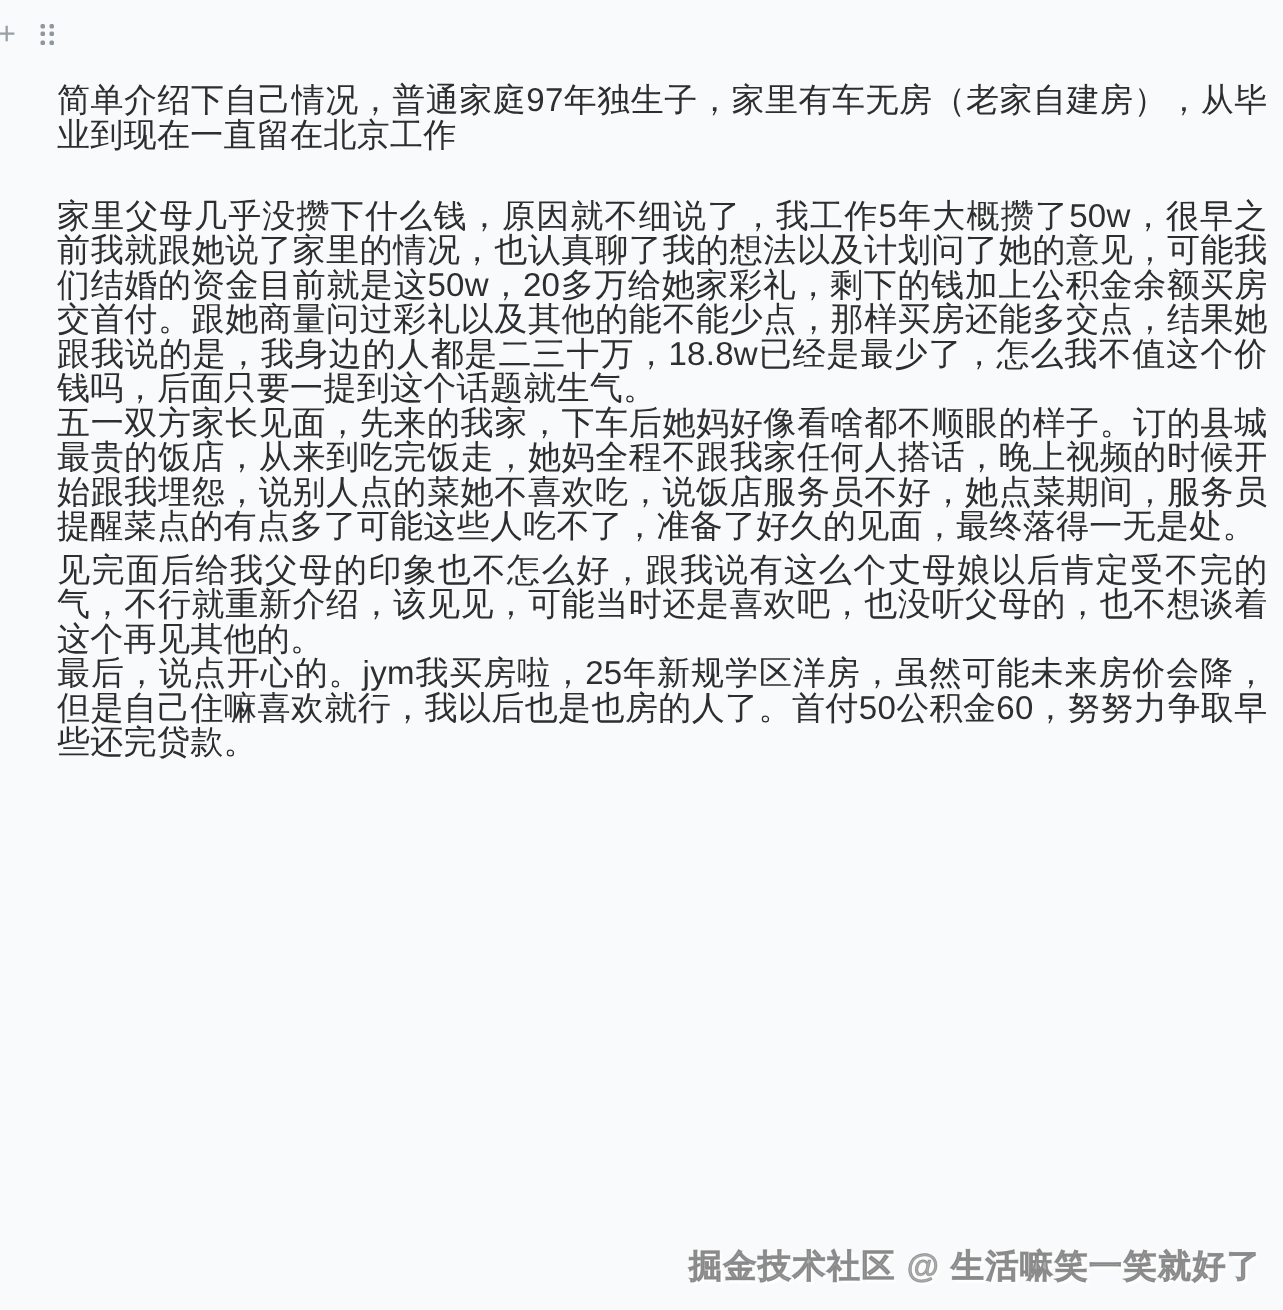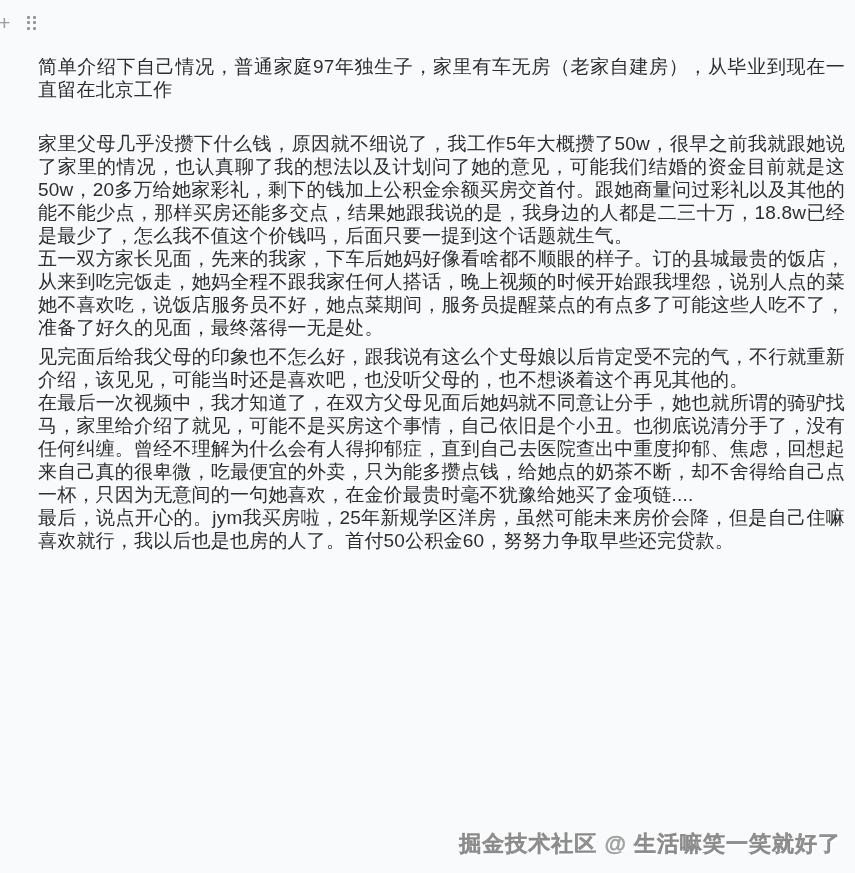--- a/index.html
+++ b/index.html
@@ -43,21 +43,21 @@
     border-radius: 1px;
   }
   
   .doc {
     position: absolute;
     top: 0; left: 0;
     width: 855px;
     padding: 55px 10px 0 38px;
   }
   .doc p {
-    font-size: 19px;
+    font-size: 22px;
     line-height: 23px;
     color: #2e2e2e;
     letter-spacing: 0.2px;
     text-align: justify;
     cursor: text;
   }
   .doc p[data-gap="group"]    { margin-top: 36px; }
   .doc p[data-gap="adjacent"] { margin-top: 6px;  }
   .doc p:nth-of-type(2) { margin-top: 31px; }
   .doc p:nth-of-type(5) { }
@@ -92,17 +92,16 @@
       <i></i>
       <i></i>
   </span>
 </div>
 
 <div class="doc">
   <p>简单介绍下自己情况，普通家庭97年独生子，家里有车无房（老家自建房），从毕业到现在一直留在北京工作</p>
   <p data-gap="group">家里父母几乎没攒下什么钱，原因就不细说了，我工作5年大概攒了50w，很早之前我就跟她说了家里的情况，也认真聊了我的想法以及计划问了她的意见，可能我们结婚的资金目前就是这50w，20多万给她家彩礼，剩下的钱加上公积金余额买房交首付。跟她商量问过彩礼以及其他的能不能少点，那样买房还能多交点，结果她跟我说的是，我身边的人都是二三十万，18.8w已经是最少了，怎么我不值这个价钱吗，后面只要一提到这个话题就生气。</p>
   <p>五一双方家长见面，先来的我家，下车后她妈好像看啥都不顺眼的样子。订的县城最贵的饭店，从来到吃完饭走，她妈全程不跟我家任何人搭话，晚上视频的时候开始跟我埋怨，说别人点的菜她不喜欢吃，说饭店服务员不好，她点菜期间，服务员提醒菜点的有点多了可能这些人吃不了，准备了好久的见面，最终落得一无是处。</p>
   <p data-gap="adjacent">见完面后给我父母的印象也不怎么好，跟我说有这么个丈母娘以后肯定受不完的气，不行就重新介绍，该见见，可能当时还是喜欢吧，也没听父母的，也不想谈着这个再见其他的。</p>
-  <p>在最后一次视频中，我才知道了，在双方父母见面后她妈就不同意让分手，她也就所谓的骑驴找马，家里给介绍了就见，可能不是买房这个事情，自己依旧是个小丑。也彻底说清分手了，没有任何纠缠。曾经不理解为什么会有人得抑郁症，直到自己去医院查出中重度抑郁、焦虑，回想起来自己真的很卑微，吃最便宜的外卖，只为能多攒点钱，给她点的奶茶不断，却不舍得给自己点一杯，只因为无意间的一句她喜欢，在金价最贵时毫不犹豫给她买了金项链....</p>
   <p>最后，说点开心的。jym我买房啦，25年新规学区洋房，虽然可能未来房价会降，但是自己住嘛喜欢就行，我以后也是也房的人了。首付50公积金60，努努力争取早些还完贷款。</p>
 </div>
 
 <div class="watermark">掘金技术社区 @ 生活嘛笑一笑就好了</div>
 
 </body></html>

